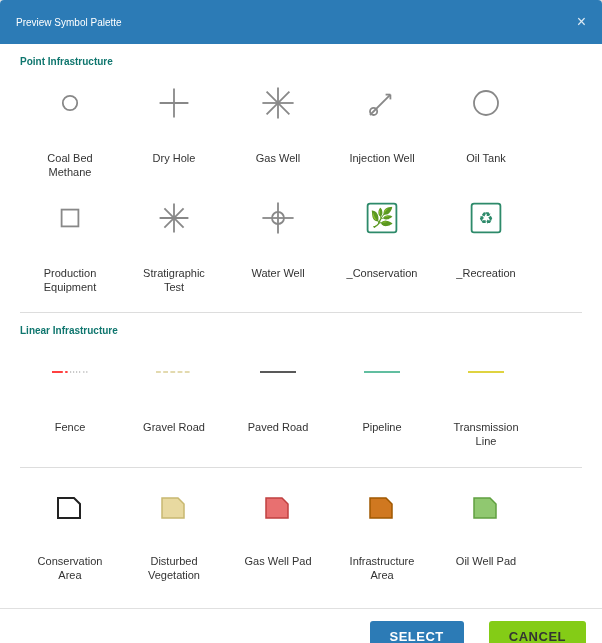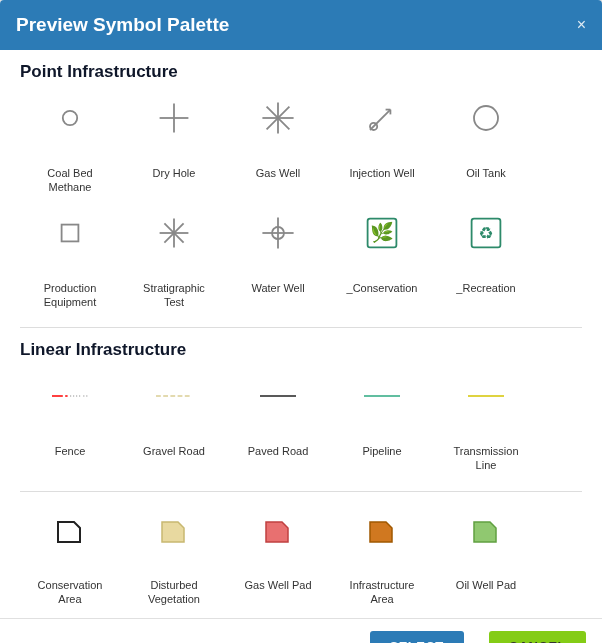--- a/index.html
+++ b/index.html
@@ -16,22 +16,22 @@
     .dialog-header {
       background: #2c7bb6;
       color: #fff;
       padding: 14px 16px;
       display: flex;
       justify-content: space-between;
       align-items: center;
     }
 
     .dialog-title {
-      font-size: 19px;
-      font-weight: 700;
+      font-size: 10px;
+      font-weight: 400;
     }
 
     .close-icon {
       cursor: pointer;
       font-size: 16px;
       opacity: 0.85;
       line-height: 1;
     }
 
     .dialog-body {
@@ -40,23 +40,23 @@
       overflow-y: auto;
     }
 
     .template-name {
       font-size: 12px;
       color: #333;
       margin-bottom: 14px;
     }
 
     .section-title {
-      font-size: 17px;
+      font-size: 10px;
       font-weight: 600;
-      color: #0f172a;
+      color: #0f766e;
       margin-bottom: 10px;
     }
 
     .section-divider {
       border: none;
       border-top: 1px solid #ddd;
       margin: 4px 0 12px 0;
     }
 
     .symbols-grid {

